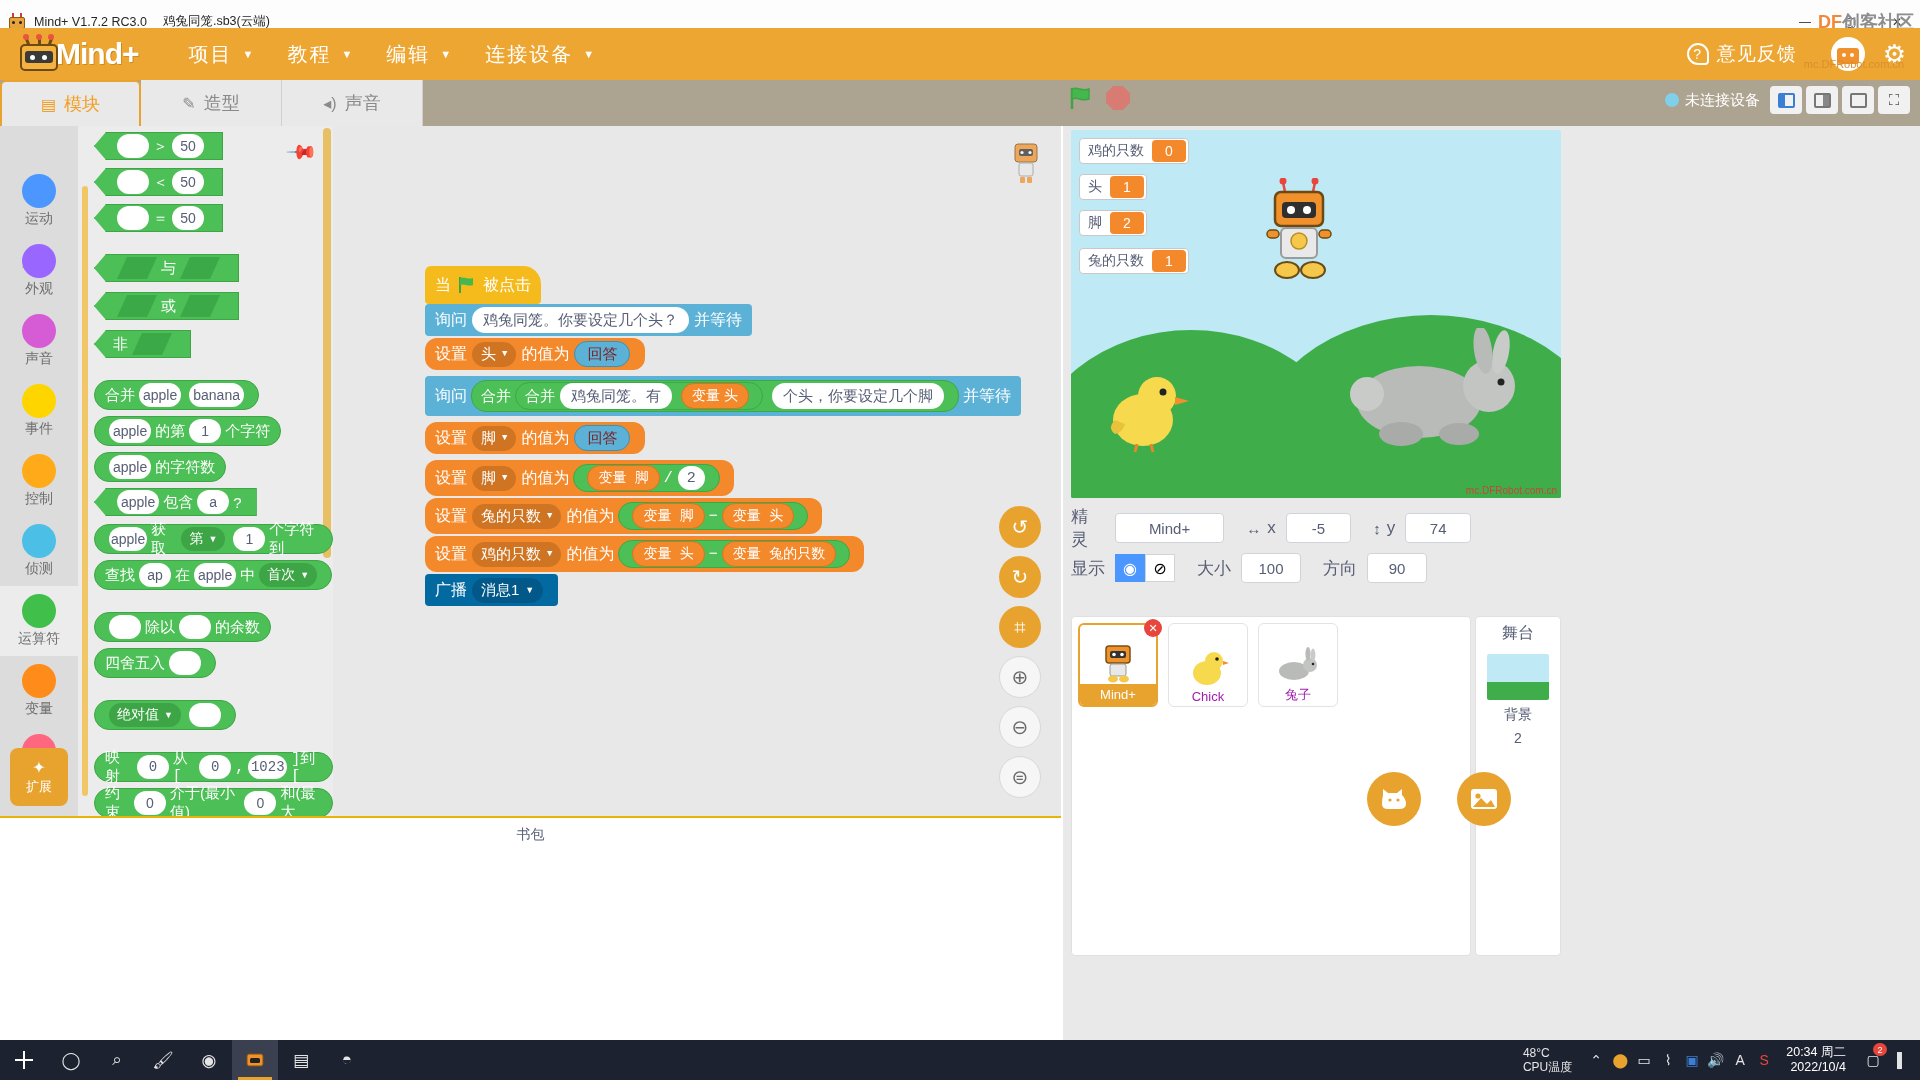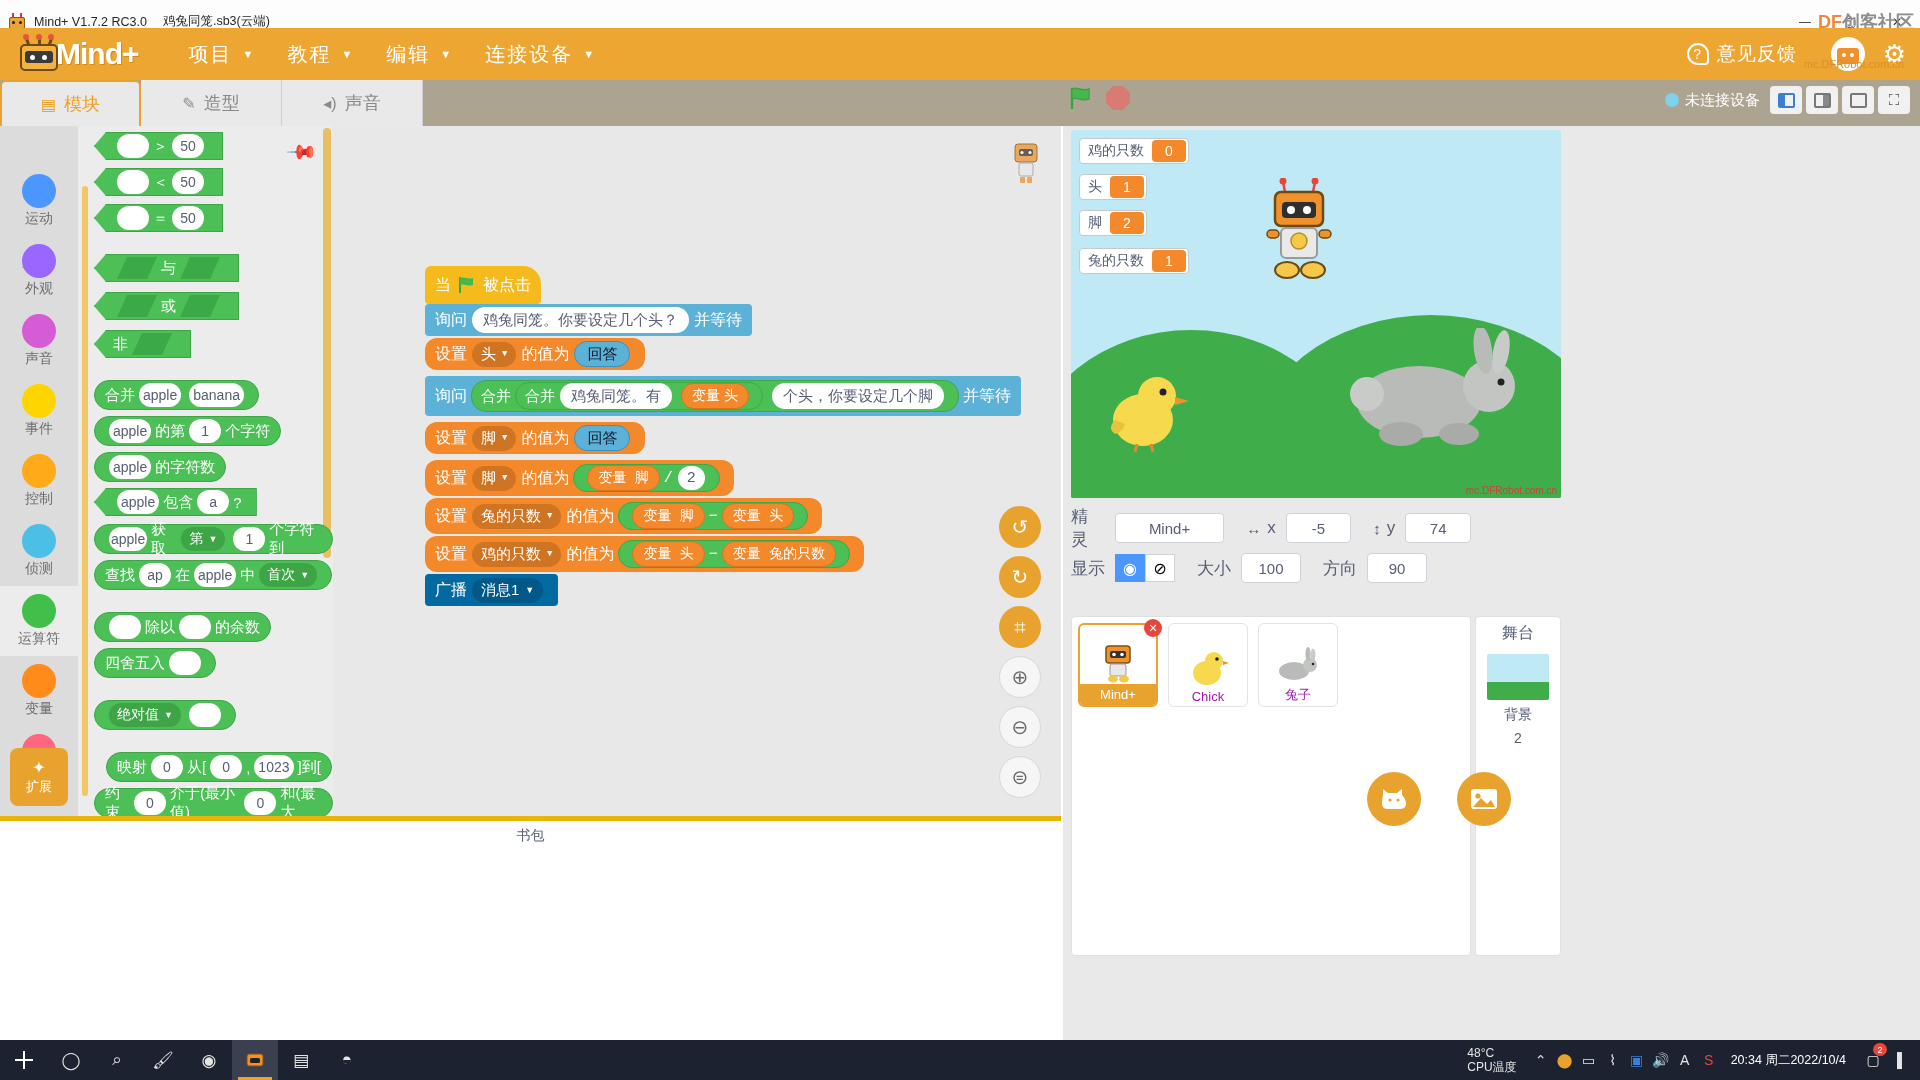--- a/index.html
+++ b/index.html
@@ -116,40 +116,40 @@
   .oval { background: #fff; border-radius: 13px; min-width: 32px; height: 24px; display: flex; align-items: center; justify-content: center;
           color: #575e75; font-size: 14px; padding: 0 4px; margin: 0 4px; }
   .hexslot { background: #3ca948; width: 40px; height: 22px; margin: 0 4px;
              clip-path: polygon(10px 0, 100% 0, calc(100% - 10px) 100%, 0 100%); }
   .dropd { background: #3ea547; border-radius: 13px; height: 24px; display: flex; align-items: center; color: #fff; font-size: 14px; padding: 0 8px; margin: 0 4px; }
   .dropd .c { font-size: 9px; margin-left: 5px; }
 
   
   .workspace { position: absolute; left: 333px; top: 126px; width: 728px; height: 690px; background: #e8e8e8; }
   .ws-sprite-thumb { position: absolute; right: 18px; top: 10px; width: 34px; height: 50px; opacity: .75; }
-  .ws-bottom { position: absolute; left: 0; top: 816px; width: 1061px; height: 35px; background: #fff; border-top: 5px solid #eab308;
+  .ws-bottom { position: absolute; left: 0; top: 816px; width: 1061px; height: 35px; background: #fff; border-top: 2px solid #eab308;
                display: flex; align-items: center; justify-content: center; font-size: 14px; color: #575e75; }
   .ws-ctrl { position: absolute; right: 20px; display: flex; flex-direction: column; gap: 8px; }
   .cbtn { width: 42px; height: 42px; border-radius: 50%; background: #e8a32f; color: #fff;
           display: flex; align-items: center; justify-content: center; font-size: 20px; }
   .cbtn.plain { background: #f6f6f6; color: #6b6b6b; border: 1px solid #d8d8d8; }
 
   
   .sblk { position: absolute; display: flex; align-items: center; height: 32px; color: #fff; font-size: 16px; padding: 0 10px; }
   .sblk.hat { background: #f5bb1d; border-radius: 6px 18px 4px 4px; height: 38px; }
   .sblk.sense { background: #5cb1d6; border-radius: 4px; }
   .sblk.vars  { background: #f3892a; border-radius: 12px; font-family: Liberation Mono, monospace; }
   .sblk.event { background: #0369a1; border-radius: 4px; }
   .txtoval { background: #fff; border-radius: 14px; height: 26px; display: flex; align-items: center;
              color: #575e75; font-size: 15px; padding: 0 11px; margin: 0 5px; }
   .vdrop { background: rgba(0,0,0,.15); border-radius: 13px; height: 25px; display: flex; align-items: center;
            color: #fff; font-size: 15px; padding: 0 9px; margin: 0 5px; }
   .vdrop .c { font-size: 9px; margin-left: 6px; }
   .rep { background: #5cb1d6; border: 1px solid #3b91bb; border-radius: 14px; height: 26px; display:flex; align-items:center;
-         color: #0f172a; font-size: 15px; padding: 0 12px; margin: 8px 5px; }
+         color: #7f1d1d; font-size: 15px; padding: 0 12px; margin: 8px 5px; }
   .repvar { background: #f3892a; border: 1px solid #d9741d; border-radius: 14px; height: 26px; display:flex; align-items:center;
             color: #fff; font-size: 14px; padding: 0 10px; margin: 0 4px; }
   .repop { background: #4cbf56; border: 1px solid #3ca948; border-radius: 15px; height: 28px; display:flex; align-items:center;
            color: #fff; font-size: 15px; padding: 0 9px; margin: 0 4px; }
   .numoval { background: #fff; border-radius: 13px; height: 24px; display: flex; align-items: center; justify-content:center;
              color: #575e75; font-size: 15px; padding: 0 9px; margin: 0 5px; min-width: 24px; }
 
   
   .stagepanel { position: absolute; left: 1063px; top: 126px; width: 857px; height: 954px; background: #e9e9e9; }
   .stage { position: absolute; left: 8px; top: 4px; width: 490px; height: 368px; overflow: hidden;
@@ -191,21 +191,21 @@
   .taskbar { position: absolute; left: 0; top: 1040px; width: 1920px; height: 40px; background: #1d2230; display: flex; align-items: center; }
   .tb-start { width: 48px; height: 40px; display: flex; align-items: center; justify-content: center; }
   .tb-start .w { width: 18px; height: 18px; background: #fff; display:grid; grid-template-columns:1fr 1fr; grid-template-rows:1fr 1fr; gap:2px;}
   .tb-start .w i { background:#1d2230; }
   .tbitem { width: 46px; height: 40px; display: flex; align-items: center; justify-content: center; color: #e5e5e5; font-size: 17px; position: relative; }
   .tbitem.active { background: #3a4050; }
   .tbitem.active:after { content:''; position:absolute; bottom:0; left:6px; right:6px; height:3px; background:#e8a32f;}
   .tray { margin-left: auto; display: flex; align-items: center; color: #e5e5e5; font-size: 13px; margin-right: 6px; }
   .weather { display: flex; flex-direction: column; align-items: flex-start; font-size: 12px; color: #e5e5e5; margin-right: 12px; line-height: 14px; }
   .trayicon { width: 24px; height: 40px; display: flex; align-items: center; justify-content: center; font-size: 14px; }
-  .clock { display: flex; flex-direction: row; align-items: flex-end; font-size: 12.5px; color: #fff; line-height: 15px; margin: 0 10px; }
+  .clock { display: flex; flex-direction: column; align-items: flex-end; font-size: 12.5px; color: #fff; line-height: 15px; margin: 0 10px; }
   .notif-badge { position: absolute; right: 3px; top: 3px; min-width: 14px; height: 13px; background: #e8453c; color: #fff;
                  font-size: 9px; border-radius: 7px; display: flex; align-items: center; justify-content: center; padding: 0 3px; }
 </style>
 </head>
 <body>
 
 <div id="app">
 
   <div class="titlebar">
     <div class="tb-icon">
@@ -453,21 +453,21 @@
       <span>四舍五入</span>
       <span class="oval"></span>
     </div>
     <div class="blk op" style="left:16px; top:574px;">
       <span class="dropd">
         <span>绝对值</span>
           <span class="c">▼</span>
       </span>
       <span class="oval"></span>
     </div>
-    <div class="blk op" style="left:28px; top:626px;">
+    <div class="blk op" style="left:16px; top:626px;font-family:Liberation Mono, monospace;">
       <span>映射</span>
       <span class="oval">0</span>
       <span>从[</span>
       <span class="oval">0</span>
       <span>,</span>
       <span class="oval">1023</span>
       <span>]到[</span>
     </div>
     <div class="blk op" style="left:16px; top:662px;">
       <span>约束</span>

